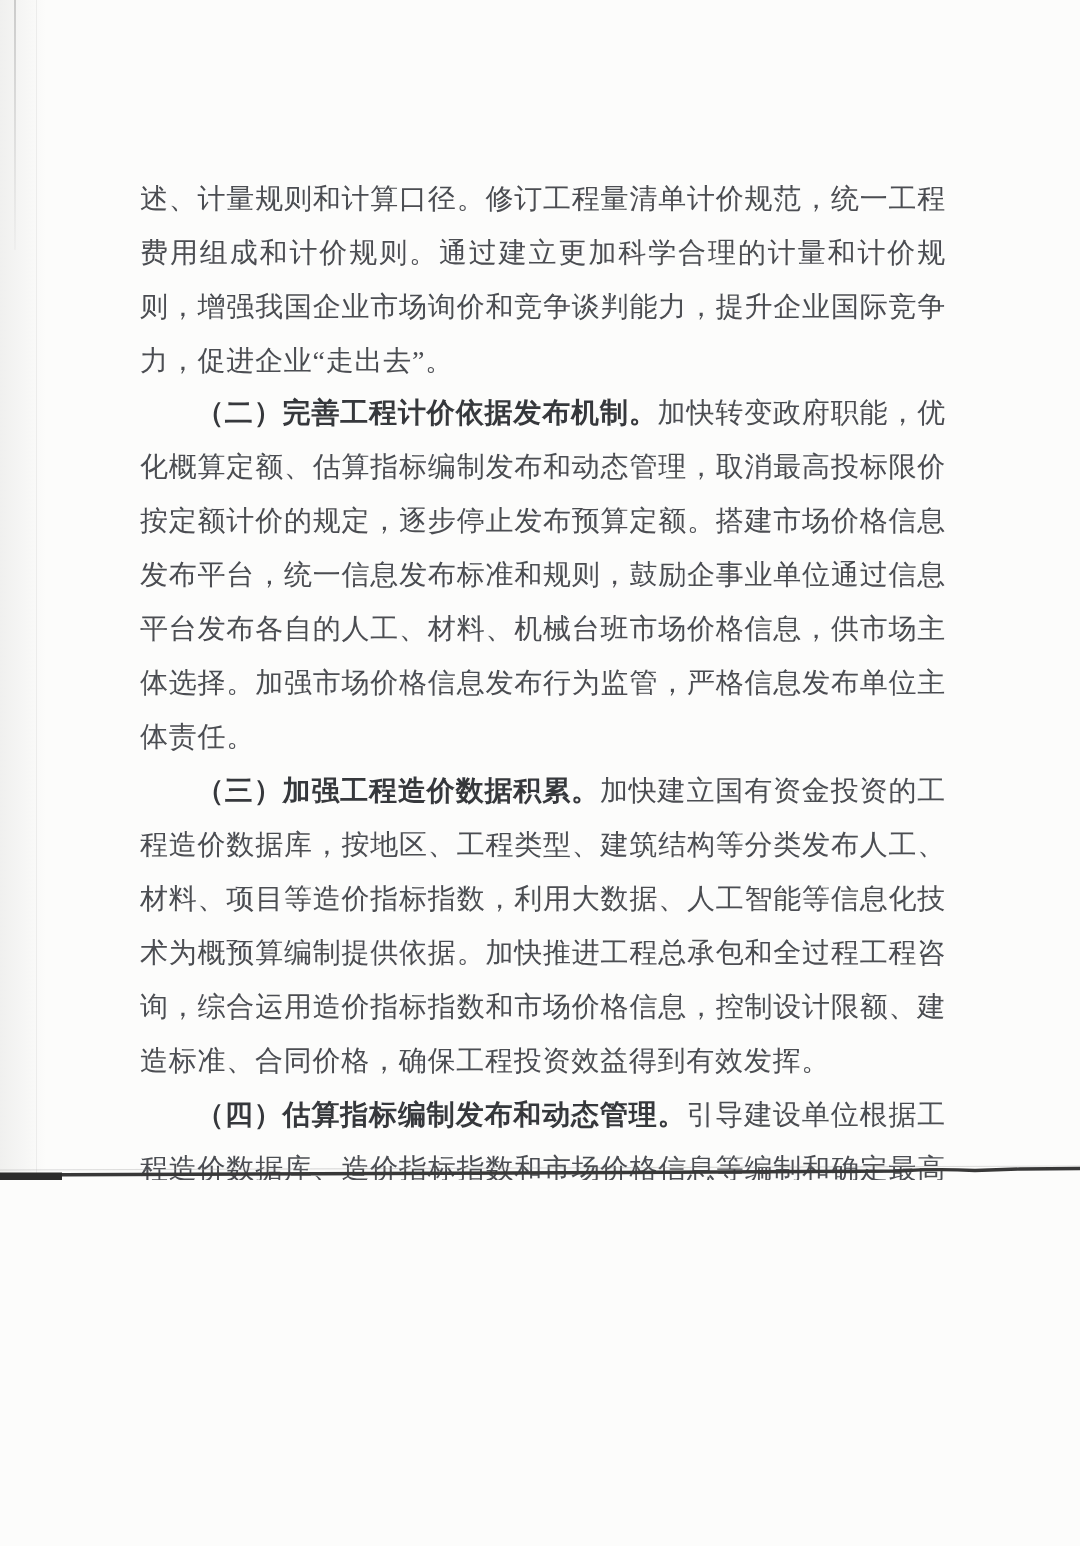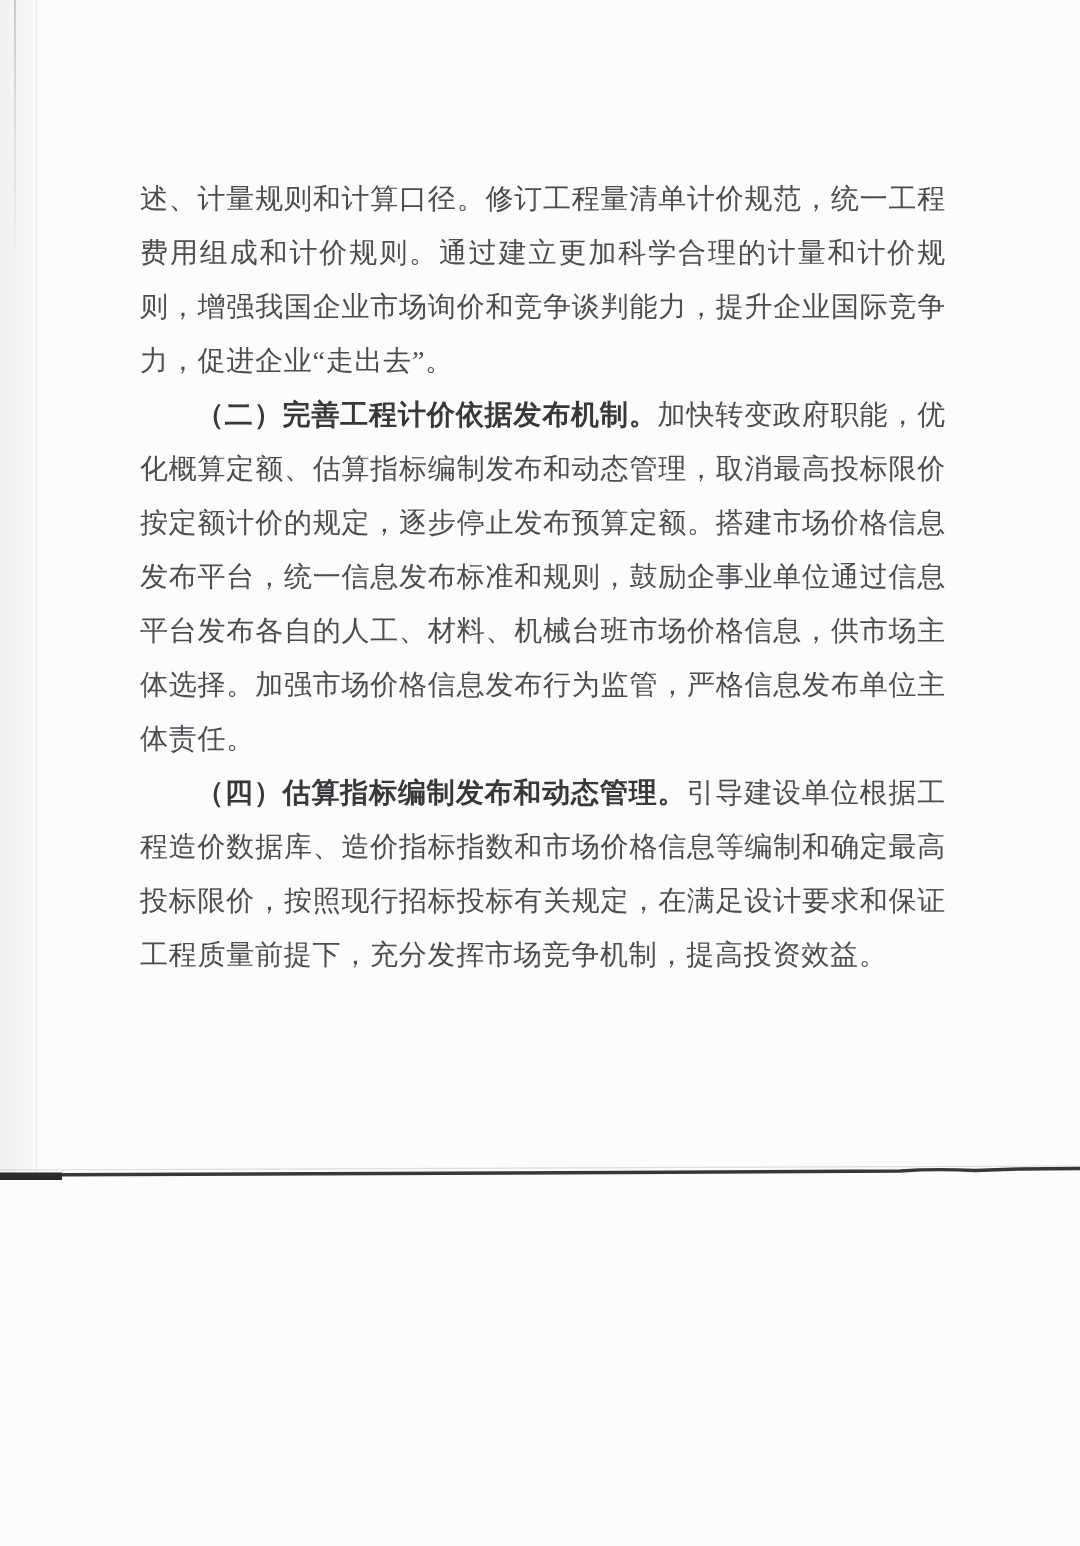--- a/index.html
+++ b/index.html
@@ -48,20 +48,21 @@
     color: #4b4d52;
     text-align: justify;
     text-justify: inter-ideograph;
   }
   .content p {
     margin: 0;
     padding: 0;
   }
   .content p.indent {
     text-indent: 2em;
+    font-family: Liberation Mono, monospace;
   }
   .content .lead {
     font-weight: 700;
     color: #36383c;
   }
   .page-number {
     position: absolute;
     left: 166px;
     top: 1362px;
     font-size: 26px;
@@ -84,20 +85,21 @@
 
   <div class="left-streaks"></div>
   <div class="left-line"></div>
   <div class="left-line2"></div>
 
   <div class="content">
     <p><span>述、计量规则和计算口径。修订工程量清单计价规范，统一工程费用组成和计价规则。通过建立更加科学合理的计量和计价规则，增强我国企业市场询价和竞争谈判能力，提升企业国际竞争力，促进企业“走出去”。</span></p>
 
     <p class="indent"><span class="lead">（二）完善工程计价依据发布机制。</span><span>加快转变政府职能，优化概算定额、估算指标编制发布和动态管理，取消最高投标限价按定额计价的规定，逐步停止发布预算定额。搭建市场价格信息发布平台，统一信息发布标准和规则，鼓励企事业单位通过信息平台发布各自的人工、材料、机械台班市场价格信息，供市场主体选择。加强市场价格信息发布行为监管，严格信息发布单位主体责任。</span></p>
 
+    <p class="indent"><span class="lead">（三）加强工程造价数据积累。</span><span>加快建立国有资金投资的工程造价数据库，按地区、工程类型、建筑结构等分类发布人工、材料、项目等造价指标指数，利用大数据、人工智能等信息化技术为概预算编制提供依据。加快推进工程总承包和全过程工程咨询，综合运用造价指标指数和市场价格信息，控制设计限额、建造标准、合同价格，确保工程投资效益得到有效发挥。</span></p>
 
     <p class="indent"><span class="lead">（四）估算指标编制发布和动态管理。</span><span>引导建设单位根据工程造价数据库、造价指标指数和市场价格信息等编制和确定最高投标限价，按照现行招标投标有关规定，在满足设计要求和保证工程质量前提下，充分发挥市场竞争机制，提高投资效益。</span></p>
 
   </div>
 
   <div class="page-number">— 4 —</div>
 
   <svg class="bottom-edge" viewBox="0 0 1080 16" preserveAspectRatio="none" xmlns="http://www.w3.org/2000/svg">
     <path d="M0,6 L1080,2" stroke="rgba(150,150,150,0.30)" stroke-width="1.2" fill="none"></path>
     <path d="M0,11 L620,8.5 L900,7 Q935,4.5 975,6.5 L1020,5 L1080,4.5" stroke="#383838" stroke-width="3.4" fill="none"></path>

